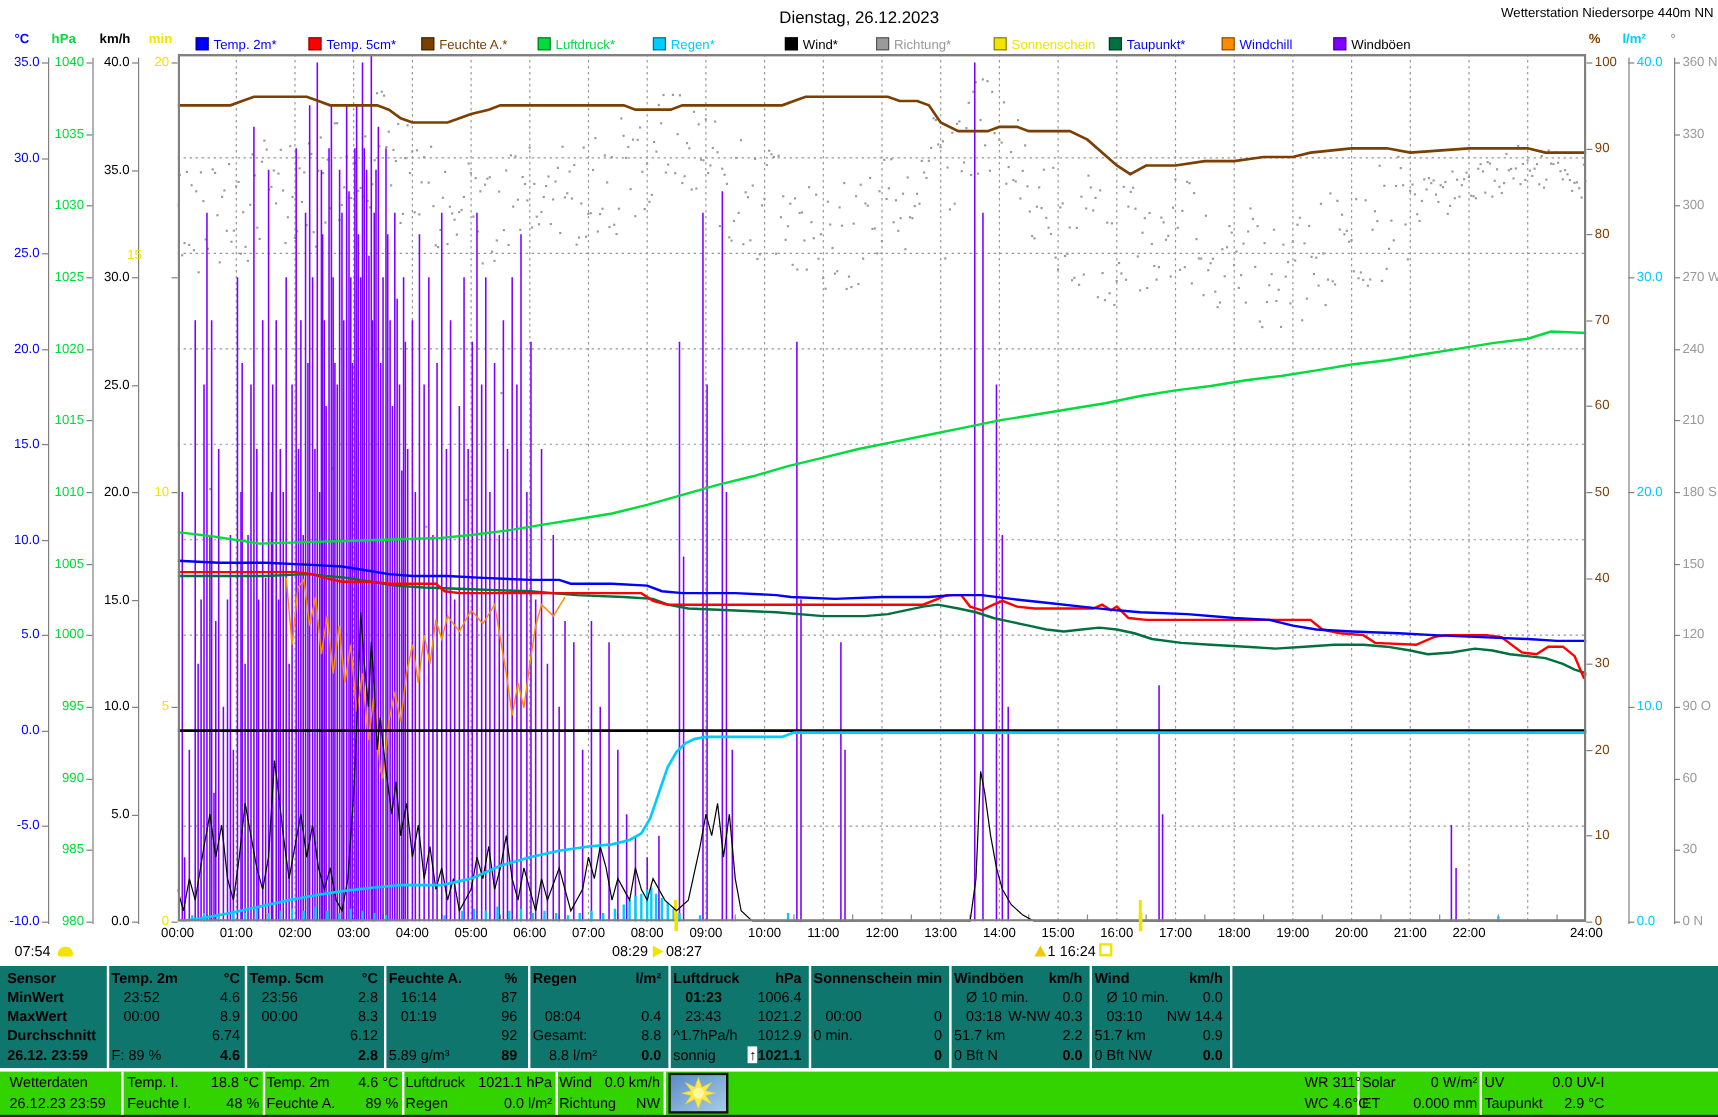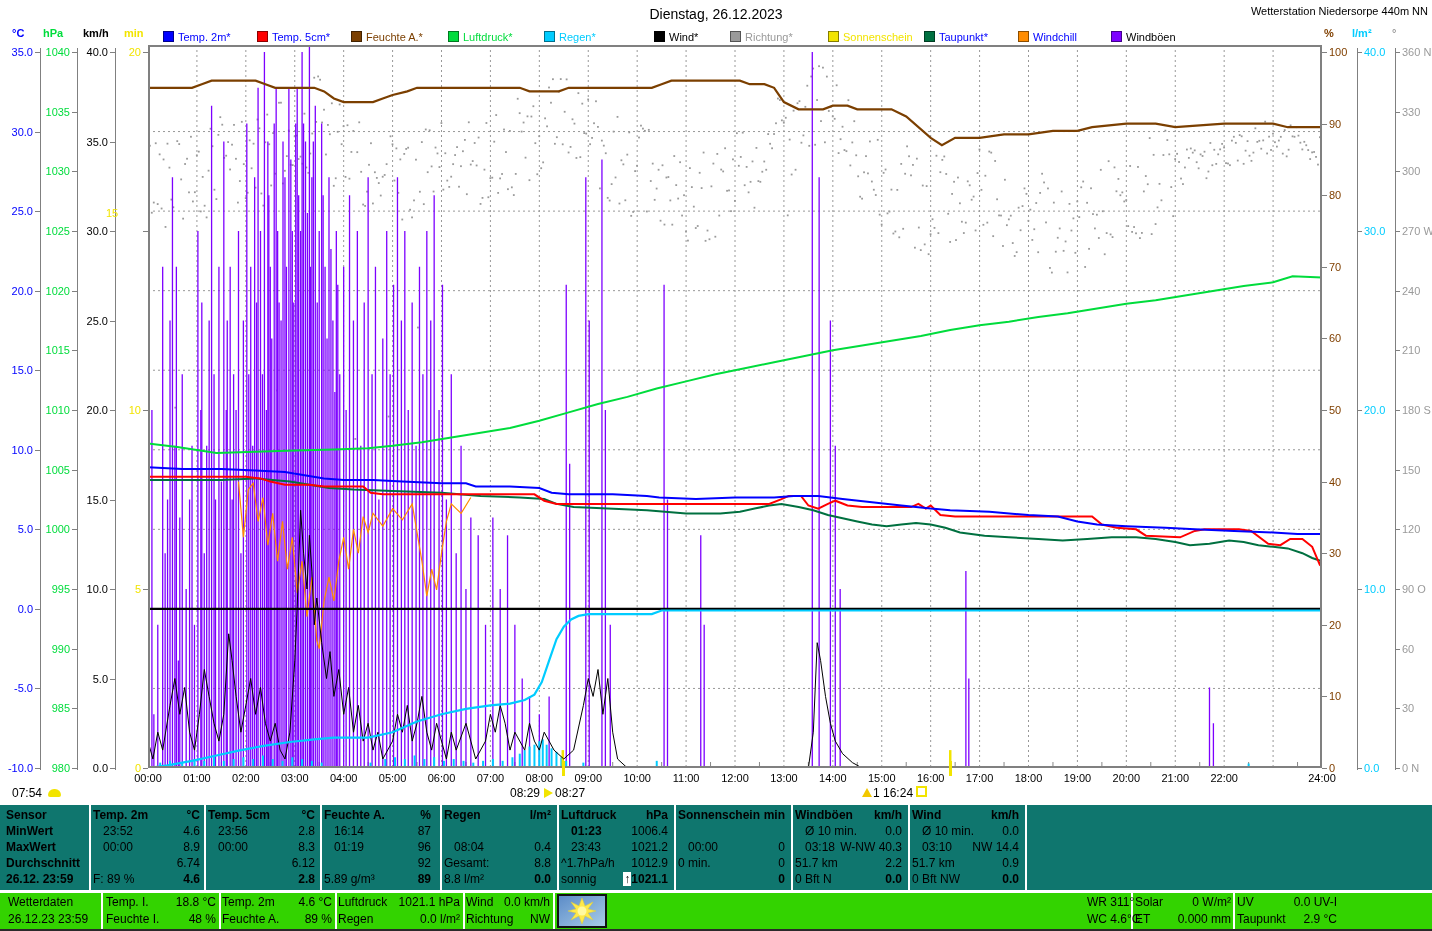--- a/index.html
+++ b/index.html
@@ -1168,21 +1168,21 @@
     <div class="cell cr" style="top: 34px; left: 324px; width: 107px;">96</div>
     <div class="cell cr" style="top: 50px; left: 324px; width: 107px;">92</div>
     <div class="cell cl" style="top: 66px; left: 324px; width: 107px;">5.89 g/m³</div>
     <div class="cell cr b" style="top: 66px; left: 324px; width: 107px;">89</div>
     <div class="cell cl b" style="top: 2px; left: 444px; width: 107px;">Regen</div>
     <div class="cell cr b" style="top: 2px; left: 444px; width: 107px;">l/m²</div>
     <div class="cell cl" style="top: 34px; left: 454px; width: 97px;">08:04</div>
     <div class="cell cr" style="top: 34px; left: 444px; width: 107px;">0.4</div>
     <div class="cell cl" style="top: 50px; left: 444px; width: 107px;">Gesamt:</div>
     <div class="cell cr" style="top: 50px; left: 444px; width: 107px;">8.8</div>
-    <div class="cell cl" style="top: 66px; left: 444px; width: 107px;">8.8 l/m²</div>
+    <div class="cell cl" style="top: 66px; left: 424px; width: 107px; text-align: center;">8.8 l/m²</div>
     <div class="cell cr b" style="top: 66px; left: 444px; width: 107px;">0.0</div>
     <div class="cell cl b" style="top: 2px; left: 561px; width: 107px;">Luftdruck</div>
     <div class="cell cr b" style="top: 2px; left: 561px; width: 107px;">hPa</div>
     <div class="cell cl" style="top: 18px; left: 571px; width: 97px; font-weight: bold;">01:23</div>
     <div class="cell cr" style="top: 18px; left: 561px; width: 107px;">1006.4</div>
     <div class="cell cl" style="top: 34px; left: 571px; width: 97px;">23:43</div>
     <div class="cell cr" style="top: 34px; left: 561px; width: 107px;">1021.2</div>
     <div class="cell cl" style="top: 50px; left: 561px; width: 107px;">^1.7hPa/h</div>
     <div class="cell cr" style="top: 50px; left: 561px; width: 107px;">1012.9</div>
     <div class="cell cl" style="top: 66px; left: 561px; width: 107px;">sonnig</div>

